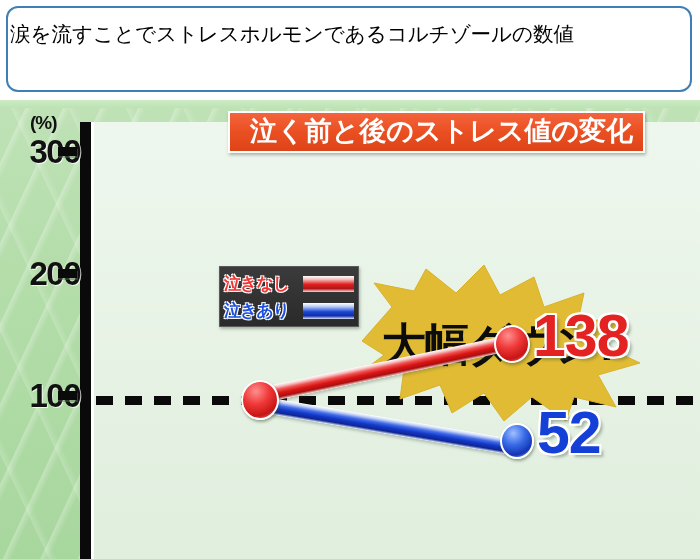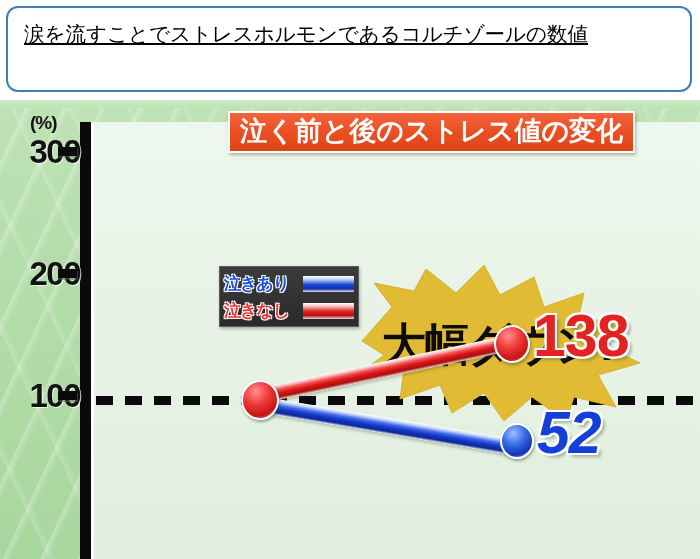--- a/index.html
+++ b/index.html
@@ -22,22 +22,21 @@
   .caption-box {
     position: absolute;
     left: 6px;
     top: 6px;
     width: 686px;
     height: 86px;
     box-sizing: border-box;
     border: 2px solid #3f7fb5;
     border-radius: 12px;
     background: #ffffff;
-    padding: 8px 14px 0 16px;
-    text-decoration: underline;
+    padding: 8px 14px 0 2px;
   }
   .caption-line {
     font-size: 20.5px;
     line-height: 35px;
     color: #000000;
     letter-spacing: 0px;
     white-space: nowrap;
   }
 
   
@@ -147,21 +146,21 @@
     background: repeating-linear-gradient(90deg,
       #0a0a0a 0px, #0a0a0a 17px,
       rgba(0,0,0,0) 17px, rgba(0,0,0,0) 29px);
   }
 
   
   .title-banner {
     position: absolute;
     left: 228px;
     top: 11px;
-    padding: 3px 10px 5px 10px;
+    padding: 3px 10px 5px 20px;
     background: linear-gradient(180deg, #f4643c 0%, #ea4f22 50%, #dd4418 100%);
     border: 2px solid #ffffff;
     box-shadow: 1px 2px 3px rgba(40,60,40,0.35);
     font-size: 27px;
     font-weight: bold;
     color: #ffffff;
     letter-spacing: 0px;
     white-space: nowrap;
     line-height: 30px;
   }
@@ -332,26 +331,26 @@
       <span class="ytick-label">100</span>
     </div>
     <div class="ytick-mark" style="left:58px; top:291px;"></div>
 
     <div class="baseline-dashed"></div>
 
     <div class="title-banner">泣く前と後のストレス値の変化</div>
 
     <div class="legend-box">
       <div class="legend-row">
+        <span class="legend-text red">泣きなし</span>
+        <span class="legend-swatch red"></span>
+      </div>
+      <div class="legend-row">
         <span class="legend-text blue">泣きあり</span>
         <span class="legend-swatch blue"></span>
-      </div>
-      <div class="legend-row">
-        <span class="legend-text red">泣きなし</span>
-        <span class="legend-swatch red"></span>
       </div>
     </div>
 
     <div class="starburst">
       <svg width="290" height="160" viewBox="0 0 290 160">
         <polygon points="
           10,78  40,44  22,20  62,28  74,6  104,30  132,2  148,32
           182,14  192,44  232,30  226,58  272,56  250,82  288,100
           246,112  264,144 222,134 214,158 180,134 152,158 132,130
           100,150 88,122 48,136 52,106 8,110 32,92" fill="#e0bb33" stroke="#d8b22c" stroke-width="1"></polygon>
@@ -365,16 +364,16 @@
 
     <div class="series-line line-blue" style="left:258px; top:296px; width:262px; height:16px; transform: rotate(9.6deg);">
       <div class="core"></div>
     </div>
 
     <div class="marker red" style="left:241px; top:280px; width:34px; height:36px;"></div>
     <div class="marker red" style="left:494px; top:225px; width:32px; height:34px;"></div>
     <div class="marker blue" style="left:500px; top:323px; width:30px; height:32px;"></div>
 
     <div class="value-label red" style="left:533px; top:212px;">138</div>
-    <div class="value-label blue" style="left:537px; top:309px;font-style:italic;">52</div>
+    <div class="value-label blue" style="left:537px; top:309px;">52</div>
 
   </div>
 </div>
 
 </body></html>

